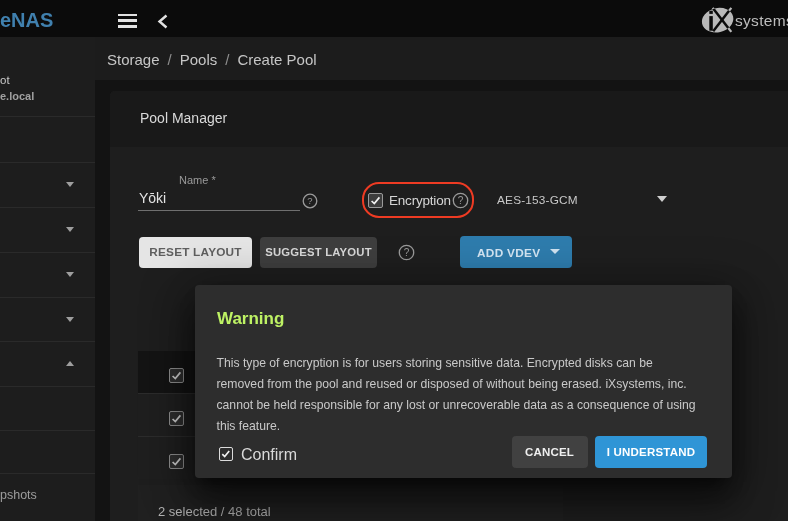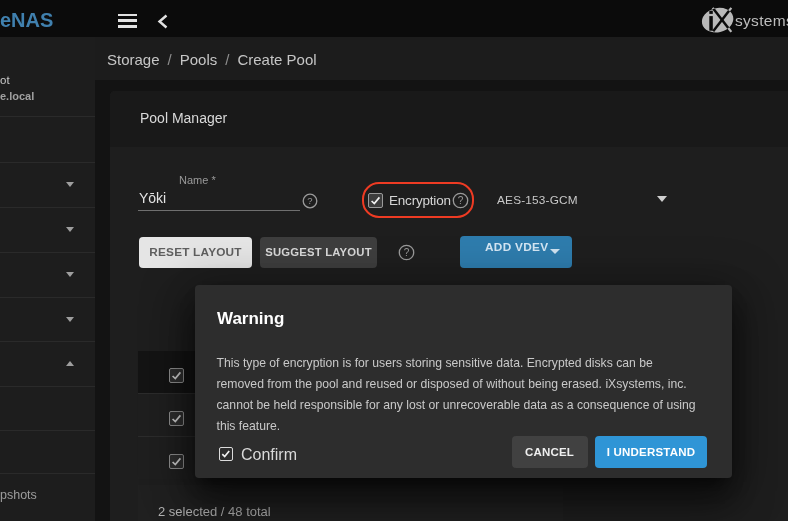--- a/index.html
+++ b/index.html
@@ -103,21 +103,21 @@
 <div class="abs" style="left:497px;top:192.5px;font-size:11.8px;color:#c9c9c9;letter-spacing:0.2px;">AES-153-GCM</div>
 <div class="abs" style="left:657px;top:196px;width:0;height:0;border-left:5.5px solid transparent;border-right:5.5px solid transparent;border-top:6px solid #cfcfcf;"></div>
 
 <div class="abs" style="left:139px;top:237px;width:113px;height:31px;background:#e5e5e5;border-radius:4px;color:#5f5f5f;font-size:11.8px;font-weight:bold;text-align:center;line-height:31px;letter-spacing:0.2px;">RESET LAYOUT</div>
 <div class="abs" style="left:260px;top:237px;width:117px;height:31px;background:#3e3e3e;border-radius:4px;color:#d9d9d9;font-size:11.3px;font-weight:bold;text-align:center;line-height:31px;letter-spacing:0.2px;">SUGGEST LAYOUT</div>
 <svg class="abs" style="left:398px;top:244px;" width="17" height="17" viewBox="0 0 17 17">
   <circle cx="8.5" cy="8.5" r="7.2" fill="none" stroke="#9a9a9a" stroke-width="1.3"></circle>
   <text x="8.5" y="12" font-size="10" fill="#9a9a9a" text-anchor="middle" font-family="Liberation Sans">?</text>
 </svg>
 <div class="abs" style="left:460px;top:236px;width:112px;height:32px;background:#2e7cad;border-radius:4px;">
-  <span class="abs" style="left:17px;top:4px;font-size:11.8px;font-weight:bold;color:#d4e6f3;letter-spacing:0.3px;margin-left:8px;">ADD VDEV</span>
+  <span class="abs" style="left:17px;top:10px;font-size:11.8px;font-weight:bold;color:#d4e6f3;letter-spacing:0.3px;">ADD VDEV</span>
   <div class="abs" style="left:90px;top:13px;width:0;height:0;border-left:5px solid transparent;border-right:5px solid transparent;border-top:5.5px solid #cfe2f0;"></div>
 </div>
 
 <div class="abs" style="left:138px;top:351px;width:425px;height:128px;background:#1f1f1f;">
   <div class="abs" style="left:0;top:0;width:425px;height:42px;background:#141414;"></div>
   <div class="abs" style="left:0;top:42px;width:425px;height:1px;background:#2c2c2c;"></div>
   <div class="abs" style="left:0;top:85px;width:425px;height:1px;background:#2c2c2c;"></div>
 </div>
 <div class="cb" style="left:169px;top:368px;width:15px;height:15px;background:#2f2f2f;border:1.4px solid #8f8f8f;">
   <svg width="13" height="13" viewBox="0 0 13 13">
@@ -132,21 +132,21 @@
 <div class="cb" style="left:169px;top:454px;width:15px;height:15px;background:#2f2f2f;border:1.4px solid #8f8f8f;">
   <svg width="13" height="13" viewBox="0 0 13 13">
       <polyline points="2.6,7.0 5.3,9.6 10.4,3.4" fill="none" stroke="#cfcfcf" stroke-width="1.7"></polyline>
     </svg>
 </div>
 
 <div class="abs" style="left:138px;top:485px;width:425px;height:36px;background:#202020;"></div>
 <div class="abs" style="left:158px;top:503.5px;font-size:13px;color:#b3b3b3;">2 selected / 48 total</div>
 
 <div class="abs" style="left:195px;top:285px;width:537px;height:193px;background:#2d2d2d;border-radius:4px;box-shadow:0 11px 15px -7px rgba(0,0,0,.55),0 24px 38px 3px rgba(0,0,0,.40),0 9px 46px 8px rgba(0,0,0,.34);">
-  <div class="abs" style="left:22px;top:24px;font-size:17px;font-weight:bold;color:#ffffff;">Warning</div>
+  <div class="abs" style="left:22px;top:24px;font-size:17px;font-weight:bold;color:#bef264;">Warning</div>
   <div class="abs" style="left:21.5px;top:68px;font-size:12.2px;line-height:21px;color:#c9c9c9;">This type of encryption is for users storing sensitive data. Encrypted disks can be<br>removed from the pool and reused or disposed of without being erased. iXsystems, inc.<br>cannot be held responsible for any lost or unrecoverable data as a consequence of using<br>this feature.</div>
   <div class="cb" style="left:24px;top:162px;width:14px;height:14px;background:transparent;border:1.6px solid #dcdcdc;">
     <svg width="11.5" height="11.5" viewBox="0 0 13 13">
         <polyline points="2.6,7.0 5.3,9.6 10.4,3.4" fill="none" stroke="#f2f2f2" stroke-width="1.9"></polyline>
       </svg>
   </div>
   <div class="abs" style="left:46px;top:161px;font-size:16px;color:#d9d9d9;">Confirm</div>
   <div class="abs" style="left:316.5px;top:150.5px;width:76px;height:32px;background:#414141;border-radius:4px;color:#efefef;font-size:11.5px;font-weight:bold;text-align:center;line-height:32px;letter-spacing:0.2px;">CANCEL</div>
   <div class="abs" style="left:400px;top:150.5px;width:112px;height:32px;background:#2f95d6;border-radius:4px;color:#fff;font-size:11.5px;font-weight:bold;text-align:center;line-height:32px;letter-spacing:0.2px;">I UNDERSTAND</div>
 </div>

